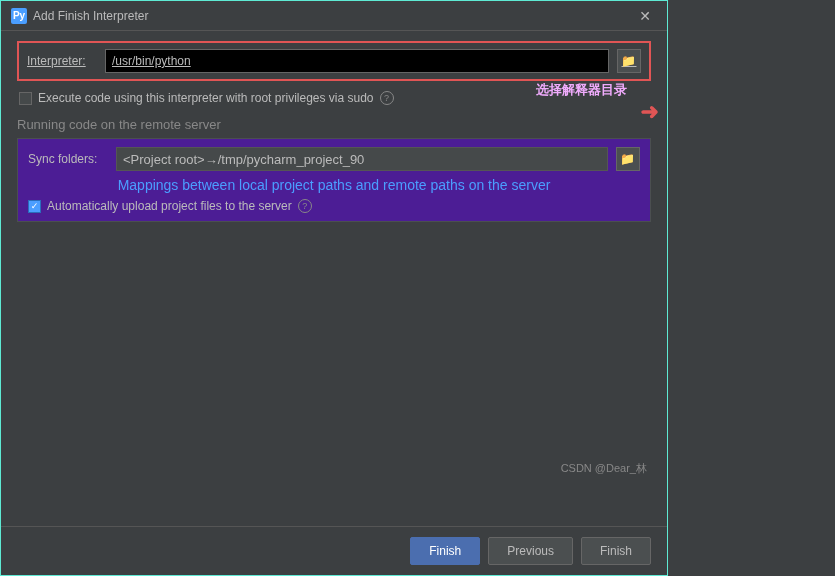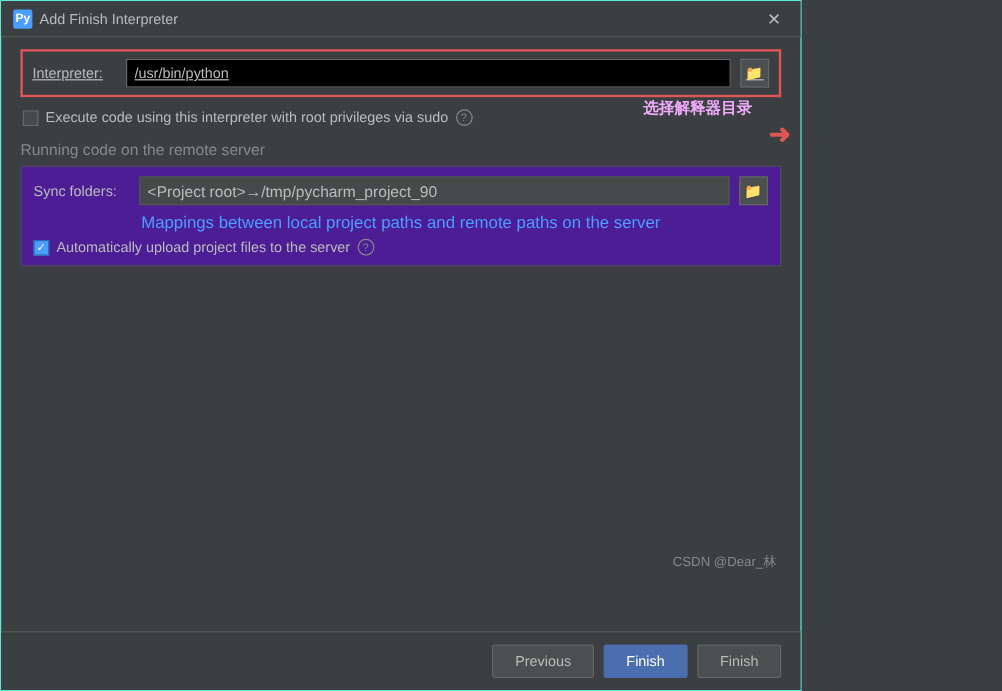--- a/index.html
+++ b/index.html
@@ -332,17 +332,17 @@
         </div>
       </div>
     </div>
 
     <div class="spacer"></div>
 
     <div class="watermark">CSDN @Dear_林</div>
   </div>
 
   <div class="footer">
+    <button class="btn btn-default">Finish</button>
     <button class="btn btn-secondary">Previous</button>
-    <button class="btn btn-default">Finish</button>
     <button class="btn btn-secondary">Finish</button>
   </div>
 </div>
 
 </body></html>

